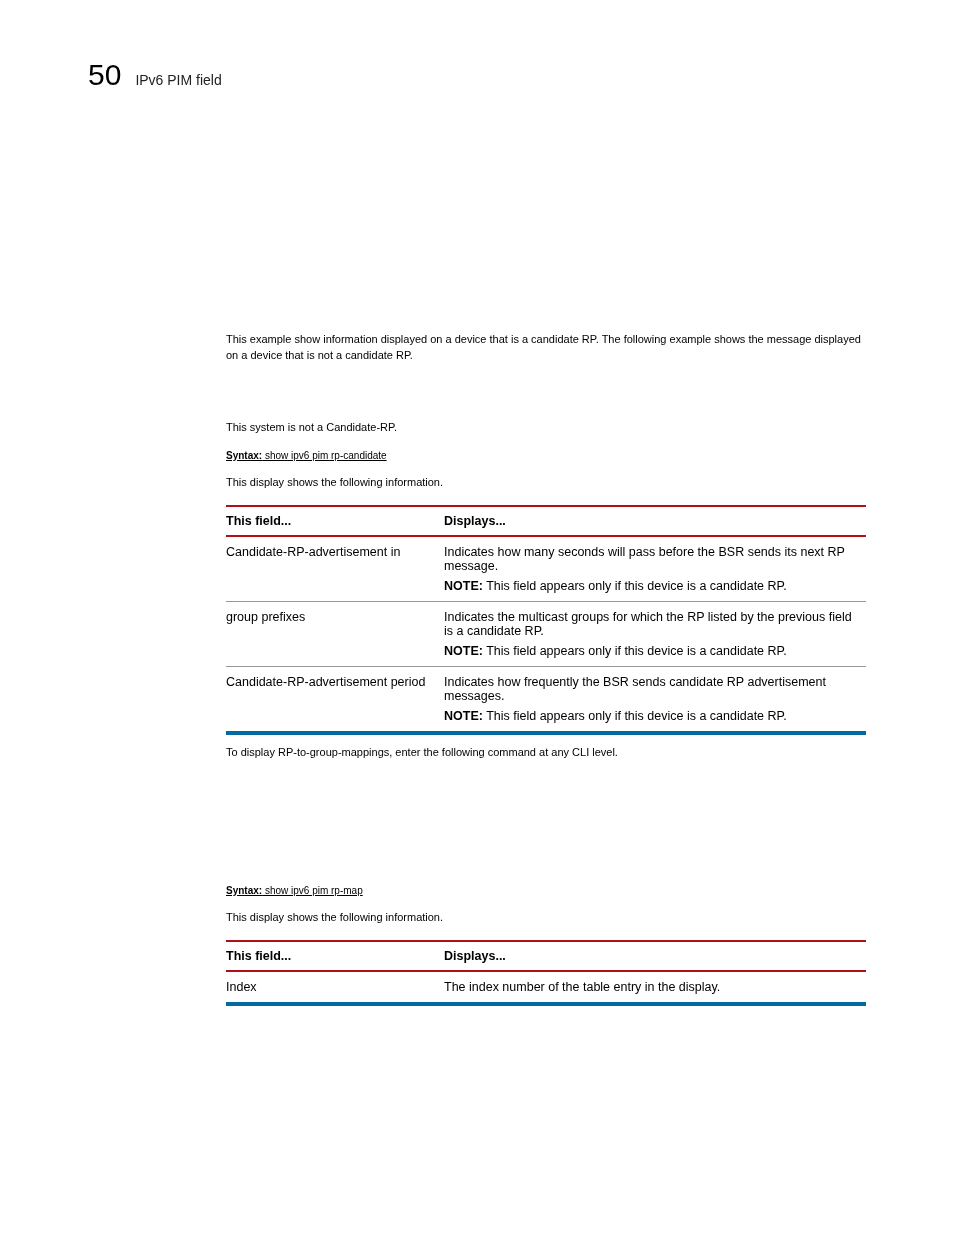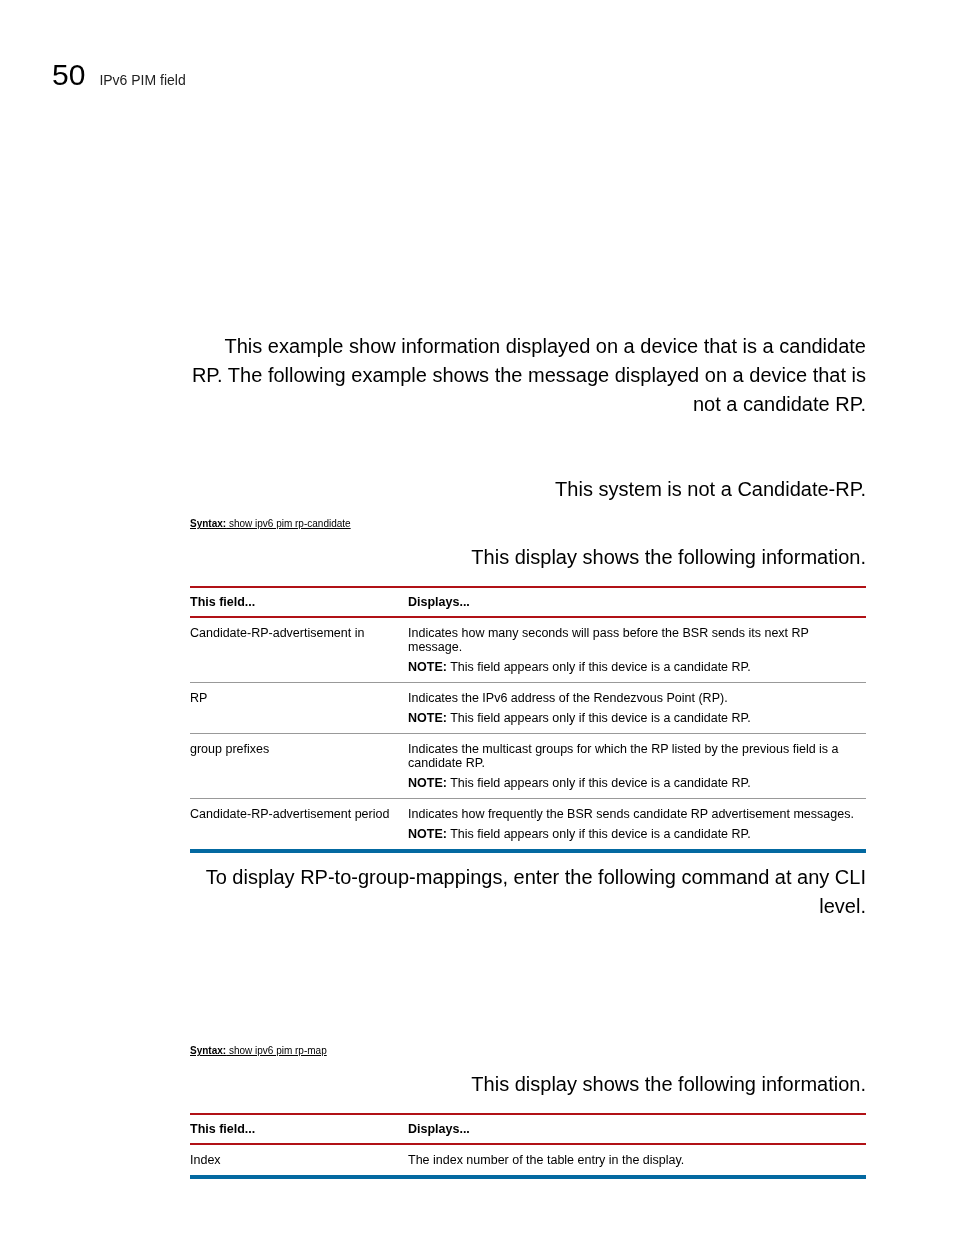--- a/index.html
+++ b/index.html
@@ -1,22 +1,22 @@
 <!DOCTYPE html>
 <html><head>
 <meta charset="utf-8">
 <style>
   * { box-sizing: border-box; margin: 0; padding: 0; }
   html, body { width: 954px; height: 1235px; background: #fff; font-family: Arial, Helvetica, sans-serif; color: #000; }
-  .page { padding: 58px 88px 0 52px; position: relative; }
+  .page { padding: 58px 88px 0 88px; position: relative; }
   .running-head { display: flex; align-items: baseline; gap: 14px; margin-bottom: 240px; }
   .page-num { font-size: 30px; font-weight: 400; }
   .running-title { font-size: 14px; color: #222; }
   .content { margin-left: 138px; }
-  .para { font-size: 20px; line-height: 1.45; margin-bottom: 14px; text-align: right; }
+  .para { font-size: 11px; line-height: 1.45; margin-bottom: 14px; }
   .gap-lg { margin-top: 56px; }
   .syntax-line { font-size: 10px; margin-bottom: 14px; text-decoration: underline; }
   .bold { font-weight: 700; }
   .section-h { font-family: Georgia, "Times New Roman", serif; font-style: italic; font-size: 22px; font-weight: 600; margin-top: 26px; margin-bottom: 12px; }
 
   table.fields { width: 100%; border-collapse: collapse; margin-top: 10px; margin-bottom: 10px; }
   table.fields thead tr { border-top: 2px solid #b11116; border-bottom: 2px solid #b11116; }
   table.fields th { text-align: left; font-size: 12.5px; font-weight: 700; padding: 7px 8px 7px 0; }
   table.fields th.col-a { width: 218px; }
   table.fields td { font-size: 12.5px; vertical-align: top; padding: 8px 6px 8px 0; }
@@ -59,27 +59,20 @@
       </thead>
       <tbody>
         <tr>
           <td>Candidate-RP-advertisement in</td>
           <td>
             <div class="cell-block">Indicates how many seconds will pass before the BSR sends its next RP message.</div>
             <div class="cell-block"><span class="note-label">NOTE:</span><span>  This field appears only if this device is a candidate RP.</span></div>
           </td>
         </tr>
         <tr>
-          <td>RP</td>
-          <td>
-            <div class="cell-block">Indicates the IPv6  address of the Rendezvous Point (RP).</div>
-            <div class="cell-block"><span class="note-label">NOTE:</span><span>  This field appears only if this device is a candidate RP.</span></div>
-          </td>
-        </tr>
-        <tr>
           <td>group prefixes</td>
           <td>
             <div class="cell-block">Indicates the multicast groups for which the RP listed by the previous field is a candidate RP.</div>
             <div class="cell-block"><span class="note-label">NOTE:</span><span>  This field appears only if this device is a candidate RP.</span></div>
           </td>
         </tr>
         <tr class="last">
           <td>Candidate-RP-advertisement period</td>
           <td>
             <div class="cell-block">Indicates how frequently the BSR sends candidate RP advertisement messages.</div>

